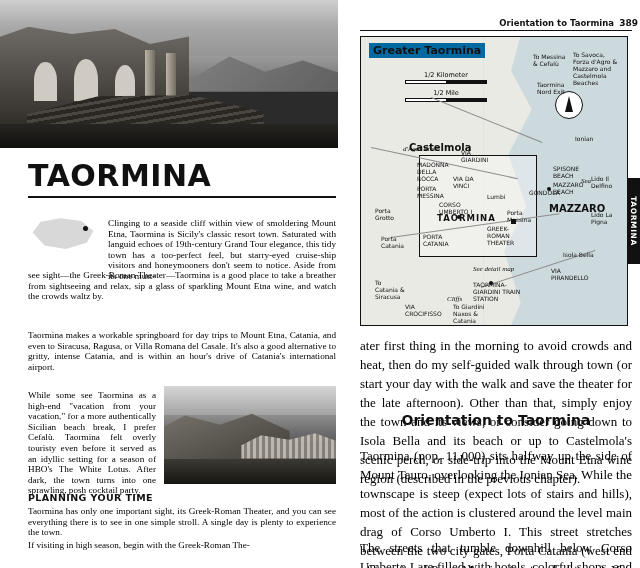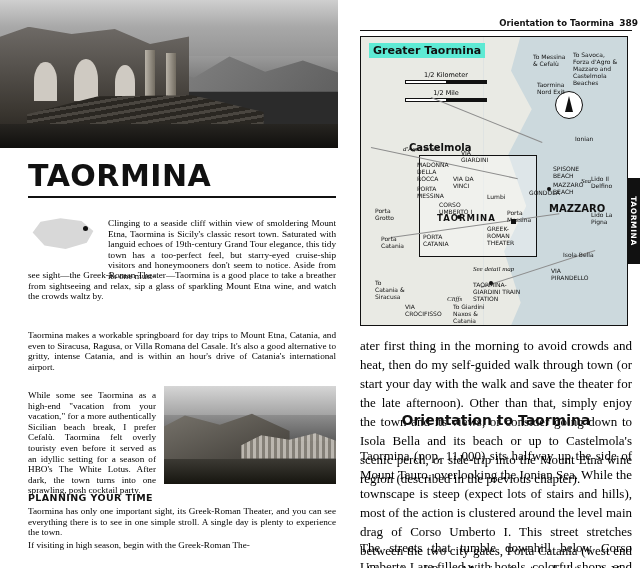--- a/index.html
+++ b/index.html
@@ -177,21 +177,21 @@
   .mapbox {
     position:absolute; left:8px; top:36px; width:268px; height:290px;
     background:#eef1ef;
     border:1.2px solid #111;
     overflow:hidden;
   }
   .map-title {
     position:absolute; left:8px; top:6px;
     font-family:"DejaVu Sans", sans-serif;
     font-weight:bold; font-size:11px; color:#111;
-    background:#5eead4; padding:1px 4px;
+    background:#0369a1; padding:1px 4px;
     border:0;
   }
   .map-sea {
     position:absolute; right:0; top:0; width:54%; height:100%;
     background:#ccd9dd;
   }
   .map-land {
     position:absolute; left:0; top:0; width:60%; height:100%;
     background:#e9eae4;
   }

